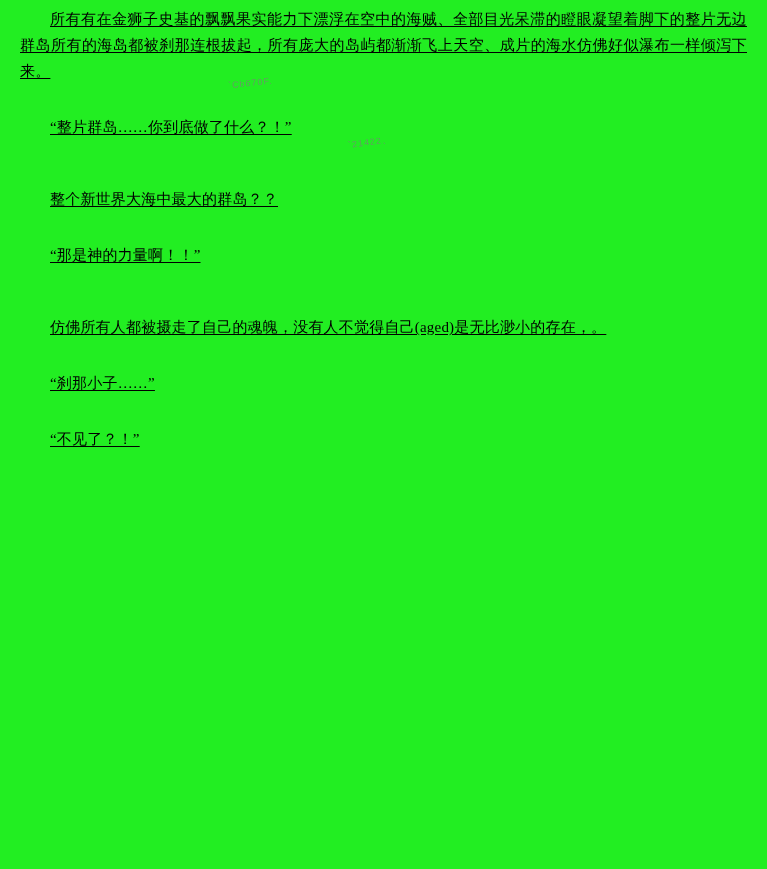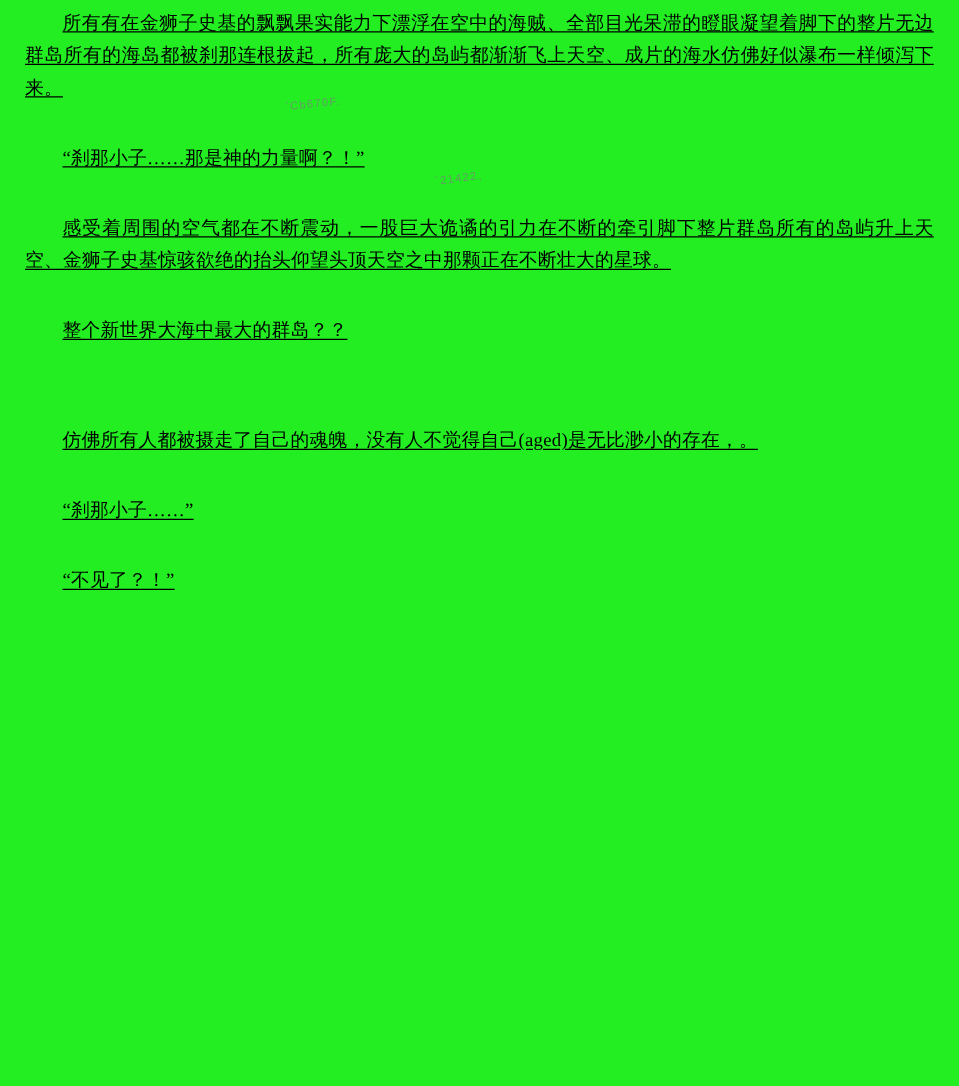--- a/index.html
+++ b/index.html
@@ -50,32 +50,32 @@
 </style>
 </head>
 <body>
 
 <div class="page">
 
   <p class="para">所有有在金狮子史基的飘飘果实能力下漂浮在空中的海贼、全部目光呆滞的瞪眼凝望着脚下的整片无边群岛所有的海岛都被刹那连根拔起，所有庞大的岛屿都渐渐飞上天空、成片的海水仿佛好似瀑布一样倾泻下来。</p>
 
   <div class="spacer-lg"></div>
 
-  <p class="para quote">“刹那小子……那是神的力量啊？！”</p>
+  <p class="para quote">“整片群岛……你到底做了什么？！”</p>
 
   <div class="spacer-lg"></div>
 
-  <p class="para">感受着周围的空气都在不断震动，一股巨大诡谲的引力在不断的牵引脚下整片群岛所有的岛屿升上天空、金狮子史基惊骇欲绝的抬头仰望头顶天空之中那颗正在不断壮大的星球。</p>
 
   <div class="spacer-lg"></div>
 
   <p class="para">整个新世界大海中最大的群岛？？</p>
 
   <div class="spacer-lg"></div>
 
+  <p class="para quote">“那是神的力量啊！！”</p>
 
   <div class="spacer-lg"></div>
 
 
   <div class="spacer-lg"></div>
 
   <p class="para">仿佛所有人都被摄走了自己的魂魄，没有人不觉得自己(aged)是无比渺小的存在，。</p>
 
   <div class="spacer-lg"></div>
 

